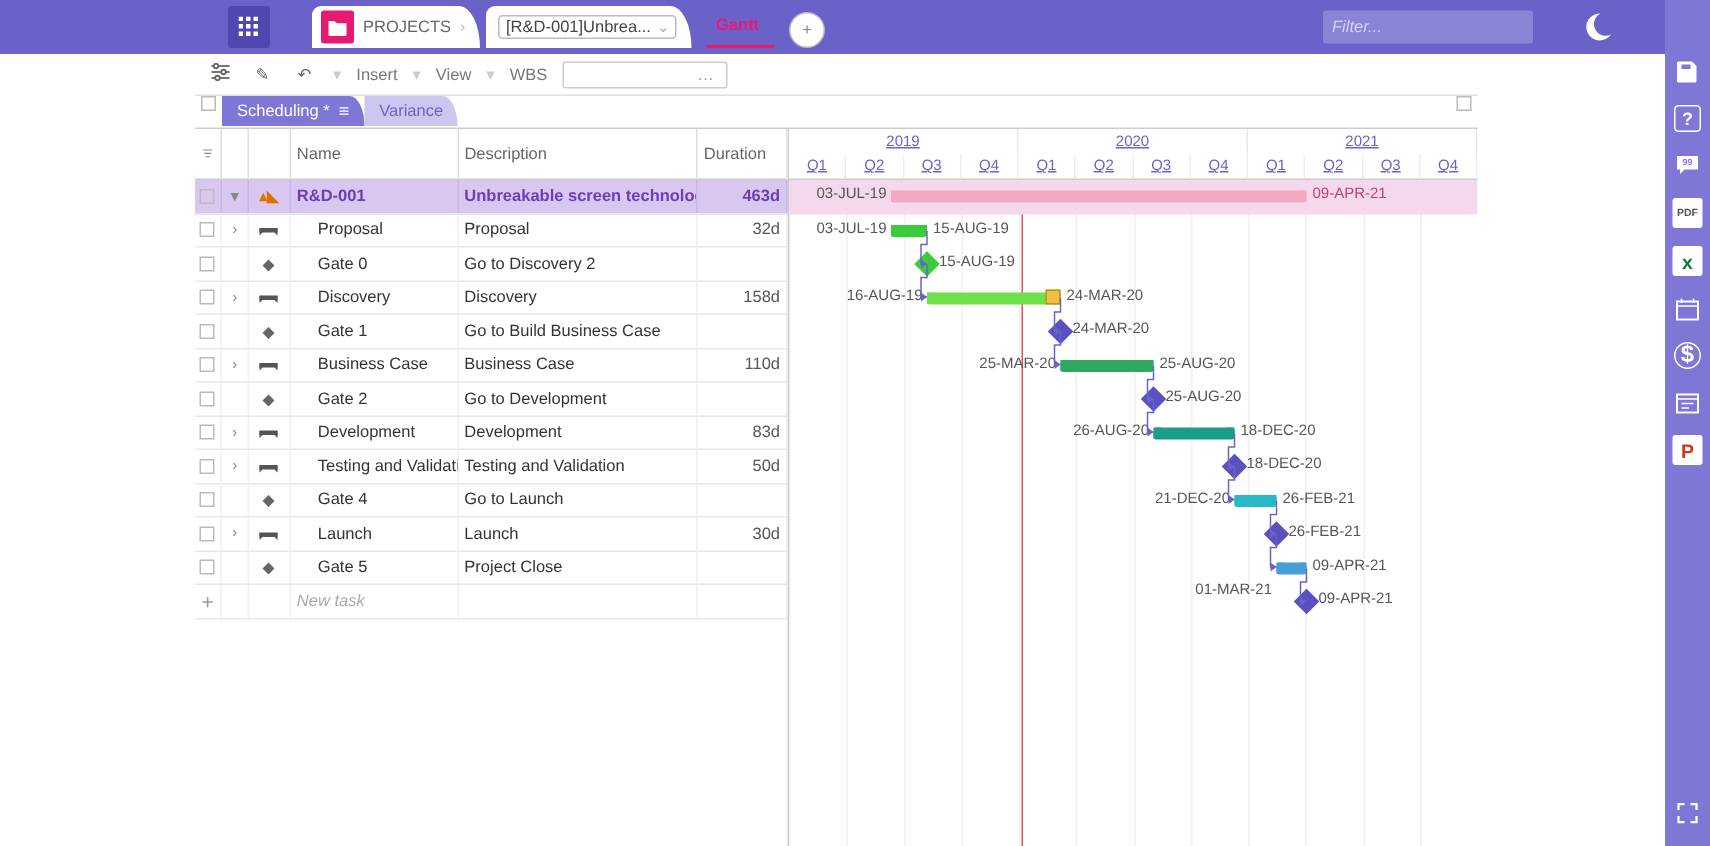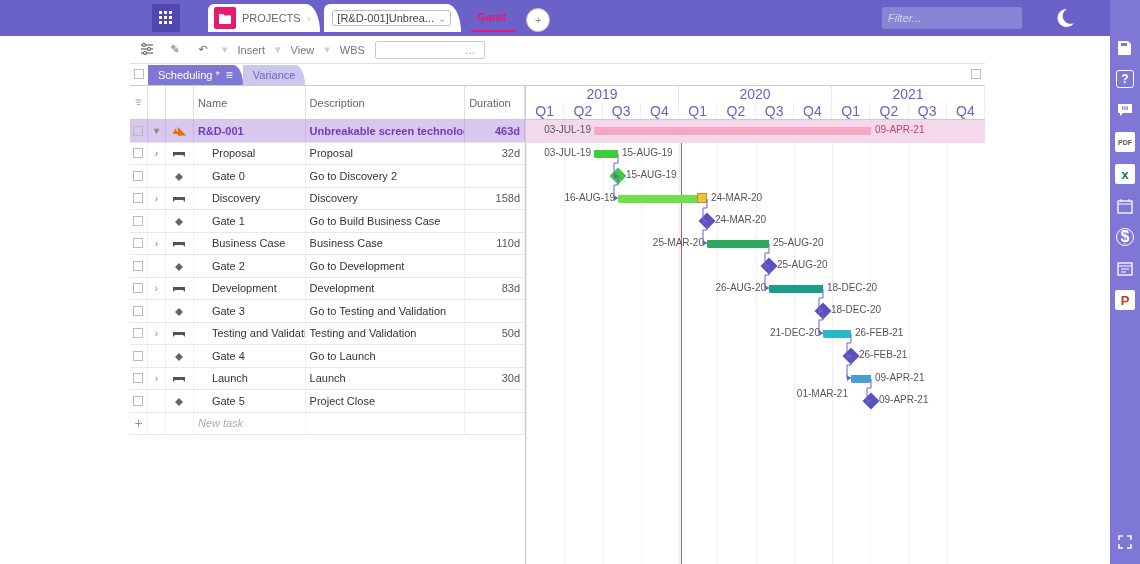--- a/index.html
+++ b/index.html
@@ -17,21 +17,21 @@
   .filter-box { margin-left: auto; width: 140px; height: 22px; background: #8a84d6; border: none; color: #fff; padding: 0 6px; font-size: 11px; border-radius: 2px; }
   .filter-box::placeholder { color: #d5d2f0; font-style: italic; }
   .moon { width: 30px; height: 30px; color: #fff; font-size: 22px; display: flex; align-items: center; justify-content: center; margin-left: 6px; }
 
   .toolbar2 { height: 28px; background: #fff; display: flex; align-items: center; padding: 0 8px; gap: 10px; border-bottom: 1px solid #e0e0e0; font-size: 11px; color: #777; margin-left: 130px; width: 855px;}
   .toolbar2 .ico { width: 18px; text-align: center; color: #666; }
   .toolbar2 .sep { color: #ccc; }
   .toolbar2 .combo-mini { border: 1px solid #ccc; padding: 1px 6px; border-radius: 2px; display: flex; align-items: center; min-width: 50px; height: 18px; }
   .toolbar2 .combo-mini.wide { min-width: 110px; justify-content: flex-end; color: #999; letter-spacing: 2px;}
 
-  .sheet-tabs { height: 22px; display: flex; align-items: center; border-bottom: 1px solid #ccc; padding-left: 0; margin-left: 130px; width: 855px; }
+  .sheet-tabs { height: 22px; display: flex; border-bottom: 1px solid #ccc; padding-left: 0; margin-left: 130px; width: 855px; }
   .sheet-tabs .chk { margin: 0 4px; }
   .sheet-tab { height: 20px; display: flex; align-items: center; padding: 0 10px; font-size: 11px; border-top-right-radius: 10px 20px; }
   .sheet-tab.active { background: #7e77d6; color: #fff; }
   .sheet-tab.inactive { background: #cbc8ef; color: #6a62c8; }
   .sheet-tab .menu { margin-left: 6px; font-size: 12px; }
   .sheet-tabs .spacer { flex: 1; }
 
   .grid-area { display: flex; height: 506px; margin-left: 130px; width: 855px; border-bottom:1px solid #d0d0d0;}
   .left-grid { width: 396px; border-right: 1px solid #ccc; }
   .gantt { flex: 1; position: relative; overflow: hidden; }
@@ -48,21 +48,21 @@
   .row .c.w-a, .row .c.w-b, .row .c.w-c { justify-content: center; color: #888; font-size: 10px; padding: 0 2px; }
   .row.indent-1 .c.w-name span.txt { padding-left: 14px; }
   .row.proj { background: #d8c8f0; color: #6e3db5; font-weight: 600; }
   .row.proj .c { border-right-color: #c8b5e5; }
   .row.proj .c.w-dur { color: #6e3db5; }
   .row.new .c.w-name { color: #aaa; font-style: italic; text-align: right; }
   .chkbox { width: 10px; height: 10px; border: 1px solid #bbb; display: inline-block; }
 
   .g-head { height: 34px; display: flex; flex-direction: column; border-bottom: 1px solid #ccc; }
   .g-years, .g-quarters { display: flex; flex: 1; }
-  .g-years div, .g-quarters div { border-right: 1px solid #e6e6f5; color: #6a62c8; font-size: 14px; display: flex; align-items: center; justify-content: center; }
+  .g-years div, .g-quarters div { border-right: 1px solid #e6e6f5; color: #6a62c8; font-size: 10px; display: flex; align-items: center; justify-content: center; text-decoration: underline; }
   .g-quarters div { border-right: 1px solid #eee; }
 
   .g-body { position: relative; height: calc(100% - 34px); }
   .g-grid { position: absolute; inset: 0; }
   .g-grid .vline { position: absolute; top: 0; bottom: 0; width: 1px; background: #f0f0f0; }
   .g-grid .today { background: #e05050; width: 1px; }
 
   .g-row { position: absolute; left: 0; right: 0; height: 22.5px; }
   .bar { position: absolute; height: 12px; top: 5px; border-radius: 2px; display:flex; align-items:center; }
   .bar.summary { height: 8px; top: 7px; }
@@ -312,36 +312,20 @@
           <div class="c w-name">
             <span class="txt">Development</span>
           </div>
           <div class="c w-desc">Development</div>
           <div class="c w-dur">83d</div>
         </div>
         <div class="row indent-1">
           <div class="c w-a">
             <span class="chkbox"></span>
           </div>
-          <div class="c w-b"></div>
-          <div class="c w-c" style="color:#666">
-            <svg width="12" height="10" viewBox="0 0 12 10">
-              <path d="M6 2 L10 6 L6 10 L2 6 z" fill="#666"></path>
-            </svg>
-          </div>
-          <div class="c w-name">
-            <span class="txt">Gate 3</span>
-          </div>
-          <div class="c w-desc">Go to Testing and Validation</div>
-          <div class="c w-dur"></div>
-        </div>
-        <div class="row indent-1">
-          <div class="c w-a">
-            <span class="chkbox"></span>
-          </div>
           <div class="c w-b">›</div>
           <div class="c w-c" style="color:#555">
             <svg width="14" height="10" viewBox="0 0 14 10">
               <rect x="1" y="4" width="12" height="3" fill="#555"></rect>
               <path d="M1 4 L1 9 L3 7z M13 4 L13 9 L11 7z" fill="#555"></path>
             </svg>
           </div>
           <div class="c w-name">
             <span class="txt">Testing and Validation</span>
           </div>

